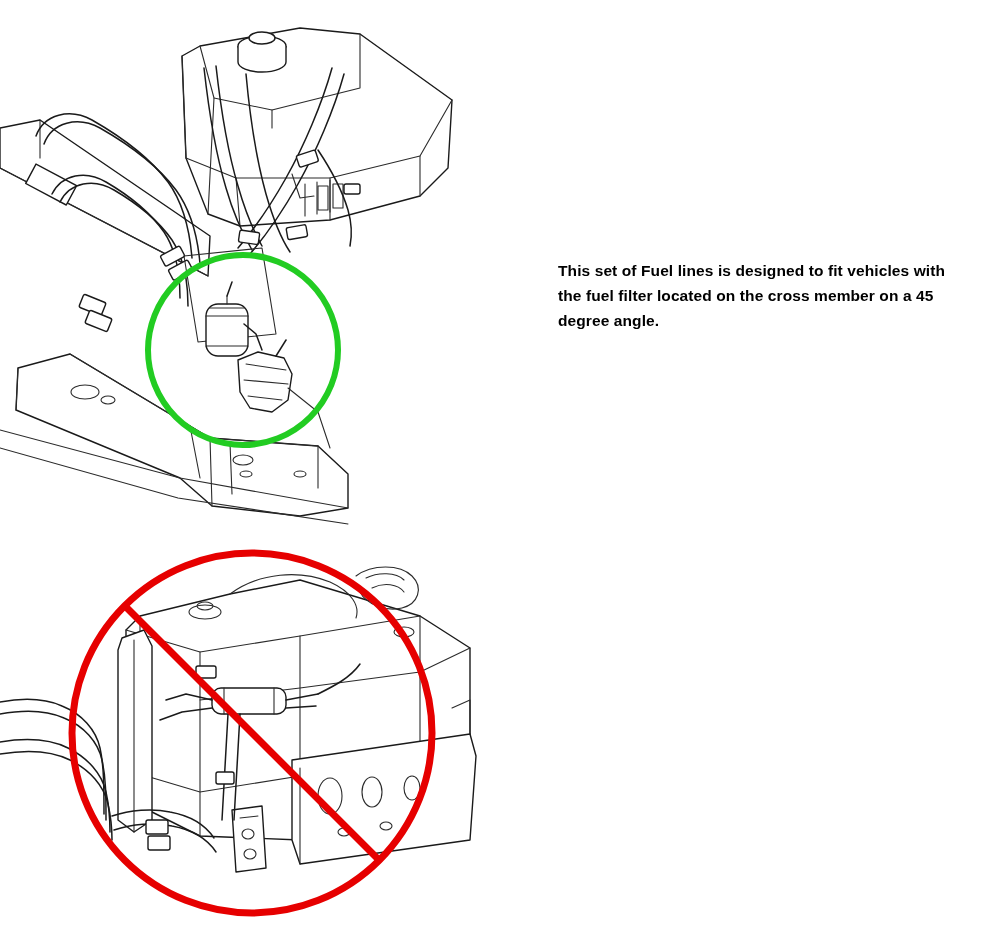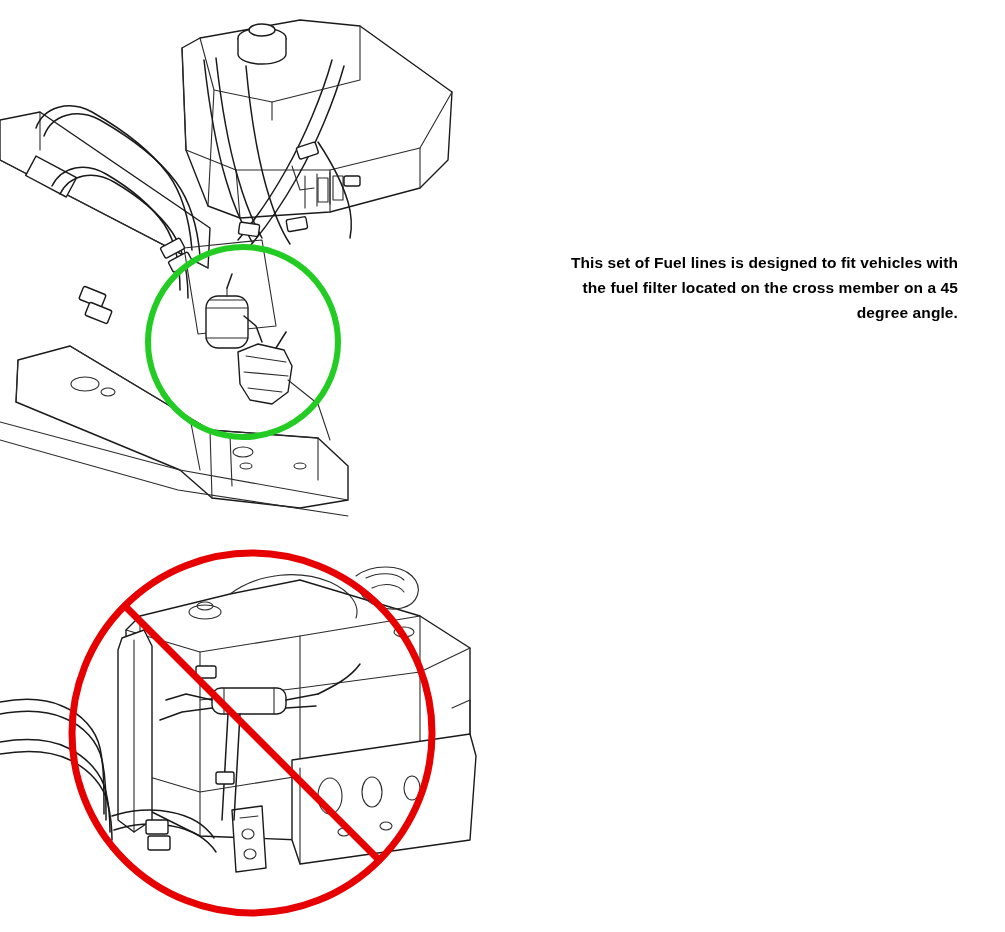--- a/index.html
+++ b/index.html
@@ -12,21 +12,21 @@
     height: 932px;
     position: relative;
     font-family: "Liberation Sans", sans-serif;
     overflow: hidden;
   }
   .panel {
     position: absolute;
     left: 0;
     width: 1005px;
   }
-  #panel-fits { top: 0; height: 520px; text-align: right; }
+  #panel-fits { top: 8px; height: 520px; }
   #panel-not-fits { top: 520px; height: 412px; }
 
   .illustration {
     position: absolute;
     left: 0;
     top: 0;
     width: 540px;
     height: 100%;
   }
   .illustration svg {

